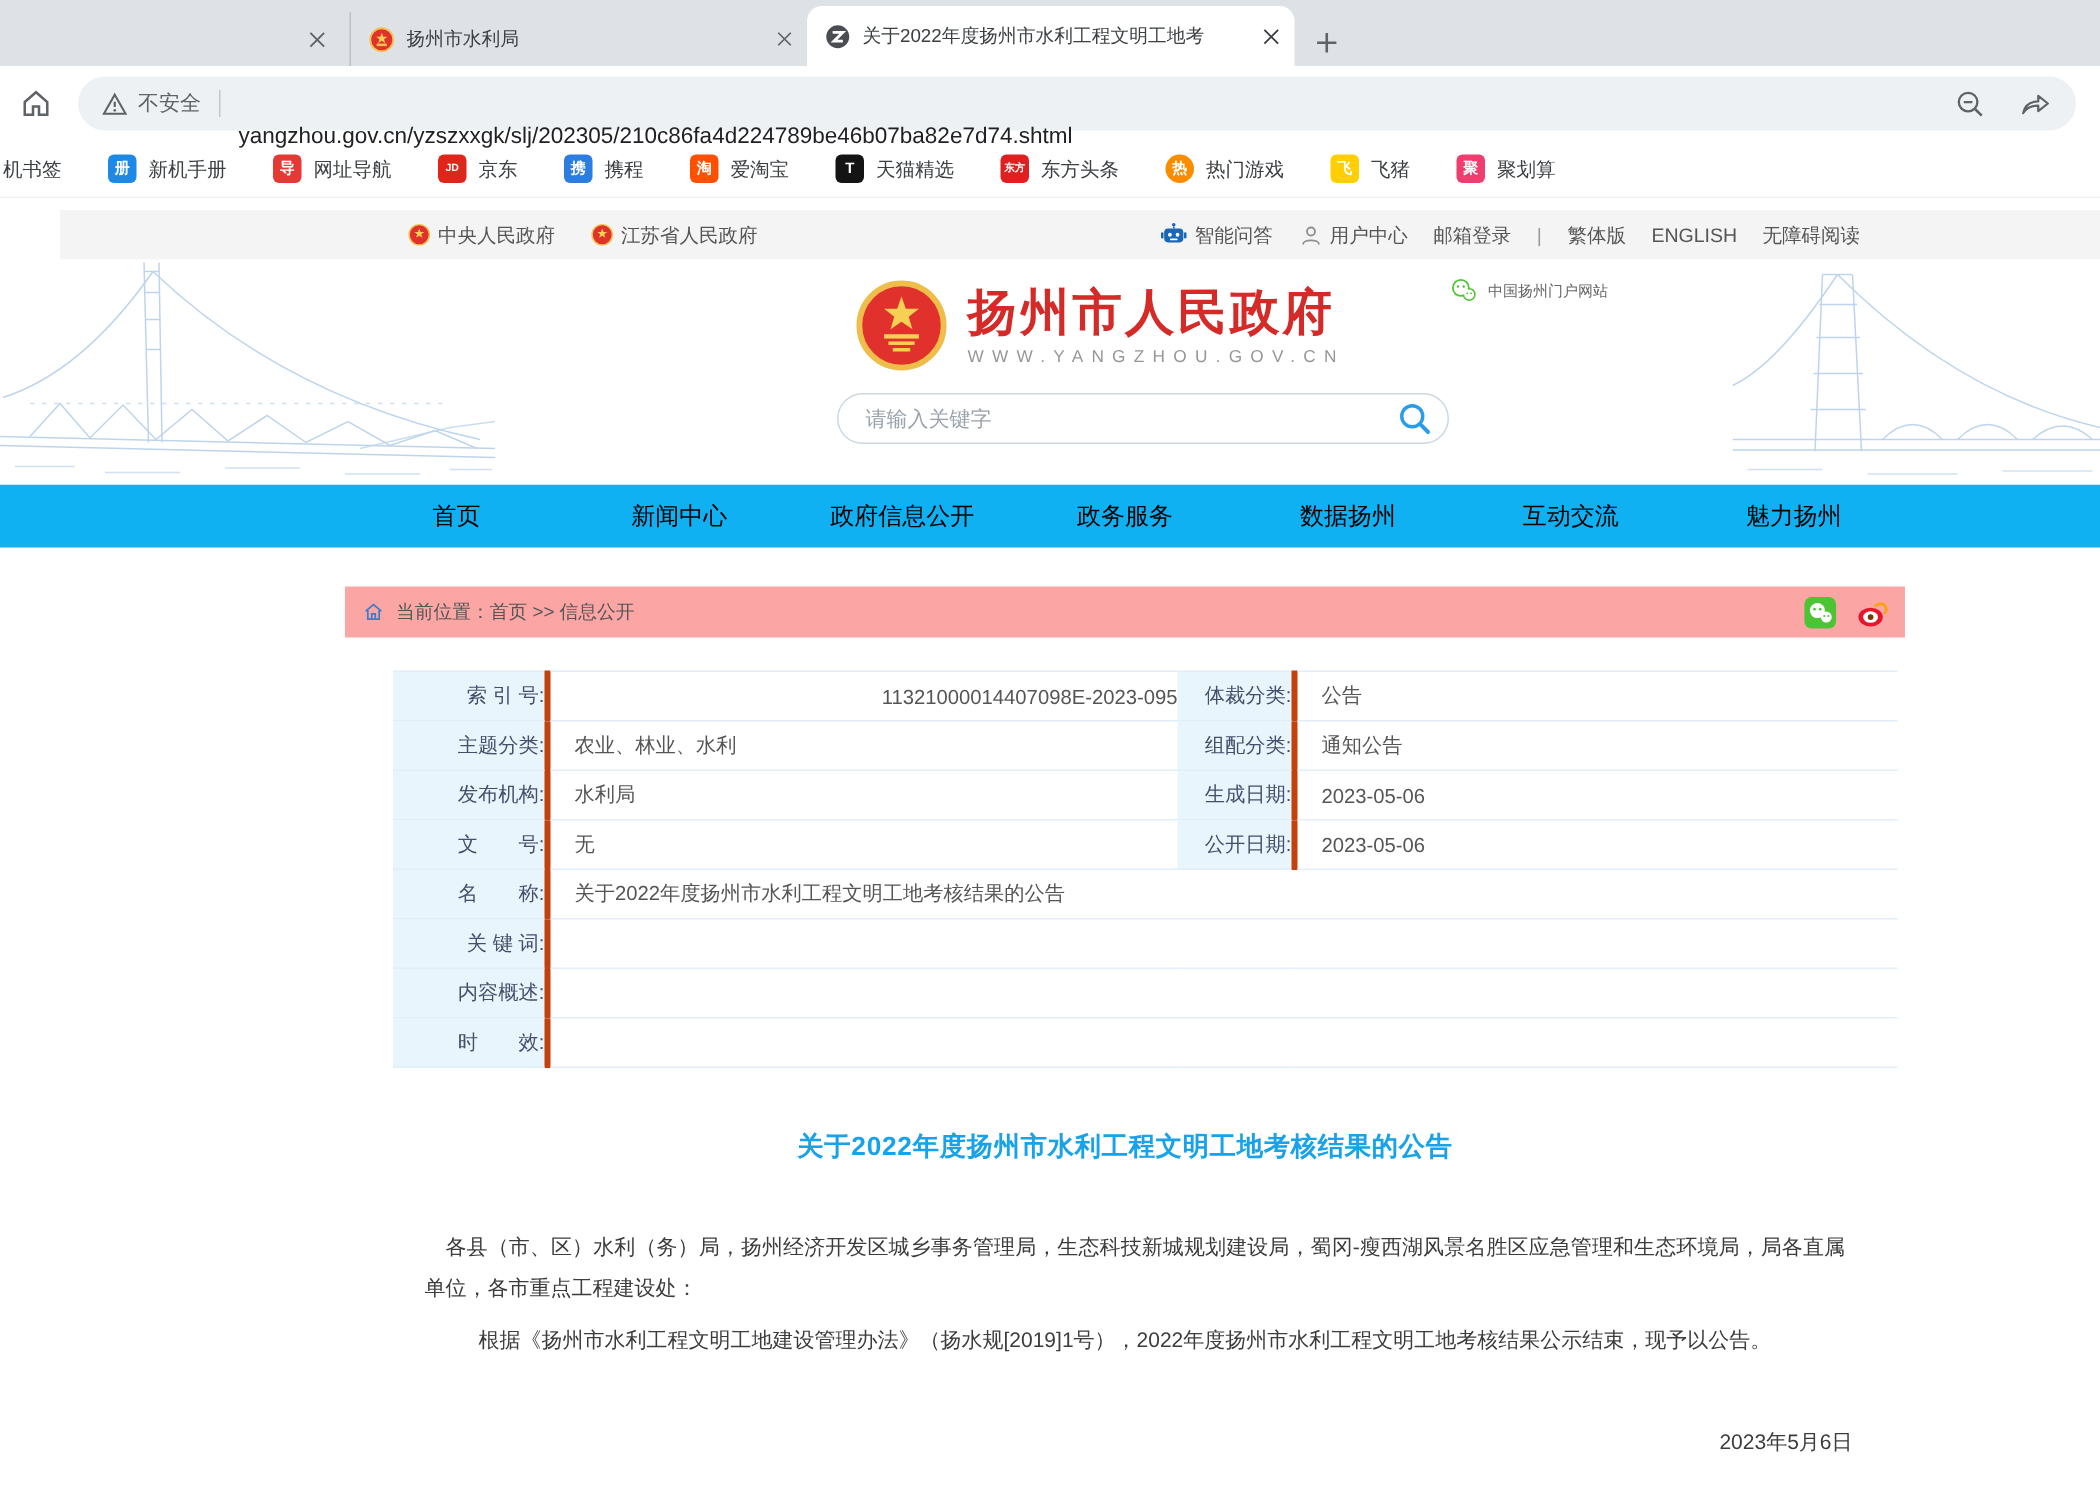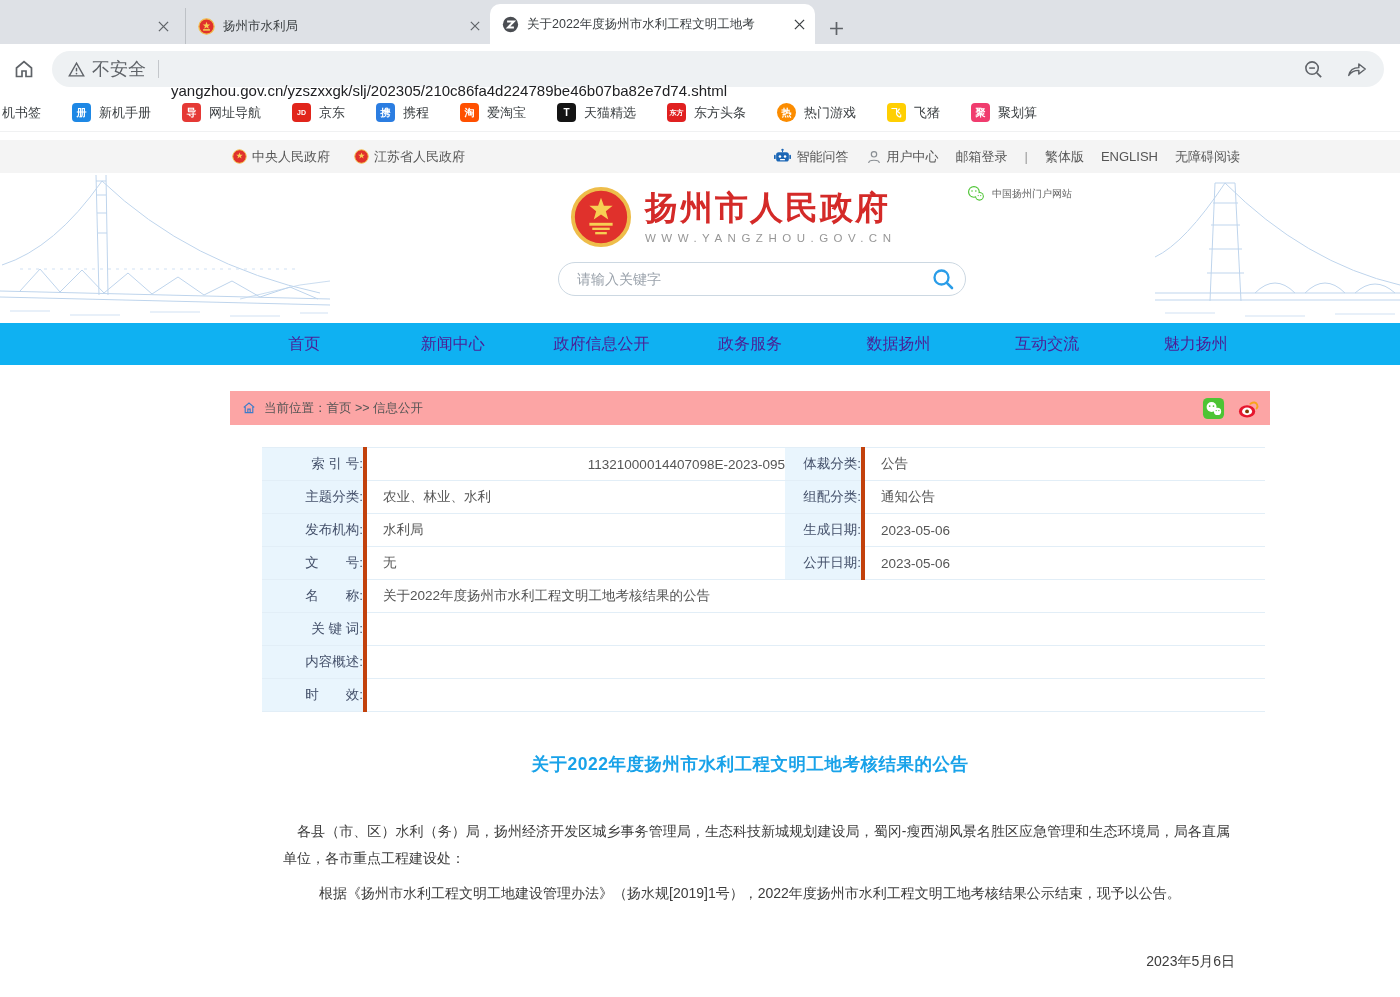--- a/index.html
+++ b/index.html
@@ -2,62 +2,62 @@
 <html><head>
 <meta charset="utf-8">
 <style>
   * { box-sizing: border-box; margin: 0; padding: 0; }
   html,body { width:1400px; height:997px; }
   body {
     font-family: "Liberation Sans", "DejaVu Sans", sans-serif;
     background:#fff; overflow:hidden; position:relative;
   }
   
-  .tabbar { height:44px; background:#dee1e6; display:flex; align-items:flex-end; }
+  .tabbar { height:44px; background:#dee1e6; display:flex; align-items:flex-end;padding-left:48px; }
   .tab-partial { width:185px; height:36px; display:flex; align-items:center; justify-content:flex-end; padding-right:16px; }
   .tab { width:305px; height:36px; display:flex; align-items:center; padding:0 10px 0 12px; font-size:12.5px; color:#3c4043; border-left:1px solid #bdc1c6; }
   .tab-active { width:325px; height:40px; background:#fff; border-radius:10px 10px 0 0; border-left:none; }
   .favicon { width:17px; height:17px; margin-right:8px; flex:0 0 auto; }
   .tab-title { flex:1; white-space:nowrap; overflow:hidden; }
   .icon-btn { display:inline-flex; align-items:center; justify-content:center; cursor:pointer; }
   .newtab { margin:0 0 8px 14px; }
   .addrbar { height:50px; background:#fff; display:flex; align-items:center; padding:0 16px 0 12px; }
   .omnibox { flex:1; height:36px; margin-left:16px; background:#eef1f3; border-radius:18px; display:flex; align-items:center; padding:0 16px; }
-  .sec-label { font-size:18px; color:#5f6368; margin:0 4px 0 7px; }
+  .sec-label { font-size:14px; color:#5f6368; margin:0 4px 0 7px; }
   .omni-divider { width:1px; height:18px; background:#c4c7cb; margin:0 12px 0 8px; }
   .url-text { font-size:15px; color:#202124; white-space:nowrap; overflow:hidden; flex:1;margin-top:42px; }
   .omni-icons { display:flex; align-items:center; gap:22px; margin-left:20px; }
   .bookmarks { height:38px; background:#fff; display:flex; align-items:center; padding-left:2px; border-bottom:1px solid #f0f1f2; }
   .bm { display:flex; align-items:center; margin-right:31px; font-size:13px; color:#3c4043; white-space:nowrap; }
   .bm-ic { width:19px; height:19px; border-radius:4px; color:#fff; display:flex; align-items:center; justify-content:center; font-size:10px; font-weight:bold; margin-right:8px; line-height:1; }
   .bm-ic.round { border-radius:50%; }
   .bm-ic.small-glyph { font-size:7px; }
   
-  .utilitybar { margin-top:8px; height:33px; background:#f4f4f4; display:flex; align-items:center; font-size:13px; color:#555; }
+  .utilitybar { margin-top:8px; height:33px; background:#f4f4f4; display:flex; align-items:center; font-size:13px; color:#555;margin-left:40px; }
   .util-inner { flex:1; margin:0 160px 0 232px; display:flex; align-items:center; }
   .gov-link { display:flex; align-items:center; margin-right:24px; color:#555; }
   .gov-link svg { margin-right:5px; }
   .util-right { margin-left:auto; display:flex; align-items:center; gap:17px; color:#555; }
   .util-item { display:flex; align-items:center; gap:5px; }
   
   .banner { height:150px; position:relative; background:#fff; overflow:hidden; }
   .art { position:absolute; top:0; opacity:.85; }
   .art-left { left:0; } .art-right { right:0; }
   .logo { position:absolute; left:570px; top:13px; display:flex; align-items:center; }
   .logo-text { margin-left:13px; }
   .site-name { font-size:33px; font-weight:bold; color:#d42a28; letter-spacing:2px; line-height:1.1; }
   .site-url { font-size:11.5px; color:#979797; letter-spacing:5.5px; margin-top:5px; }
   .portal { position:absolute; left:966px; top:11px; display:flex; align-items:center; font-size:10px; color:#666; gap:7px; }
   .searchwrap { position:absolute; left:558px; top:89px; width:408px; height:34px; background:#fff; border:1px solid #ccd8e2; border-radius:18px; display:flex; align-items:center; padding:0 10px 0 18px; }
   .searchwrap input { flex:1; border:none; outline:none; font-size:14px; color:#333; background:transparent; font-family:inherit; }
   .searchwrap input::placeholder { color:#9aa2ab; }
   
   .mainnav { height:42px; background:#0fb1f2; }
   .nav-inner { width:1040px; margin-left:230px; height:100%; display:flex; }
-  .nav-item { flex:1; display:flex; align-items:center; justify-content:center; color:#4c1d95; font-size:16px; cursor:pointer;text-align:center; }
+  .nav-item { flex:1; display:flex; align-items:center; justify-content:center; color:#000000; font-size:16px; cursor:pointer;text-align:center; }
   
   .content { width:1040px; margin-left:230px; }
   .crumb { margin-top:26px; height:34px; background:#fca5a5; display:flex; align-items:center; padding:0 10px 0 12px; font-size:12.5px; color:#555; }
   .crumb-text { margin-left:8px; }
   .crumb-icons { margin-left:auto; display:flex; align-items:center; gap:12px; }
   table.meta { margin:22px 0 0 32px; width:1003px; border-collapse:collapse; font-size:13.5px; border-top:1px solid #e2eef7; }
   table.meta td { height:33px; border-bottom:1px solid #e2eef7; }
   td.lbl { background:#e9f5fd; color:#44506a; text-align:right; border-bottom:1px solid #fff; border-right:4px solid #c2410c; }
   td.val { padding-left:16px; color:#555; }
   .w-l1 { width:103px; } .w-v1 { width:420px;text-align:right; } .w-l2 { width:78px; }

